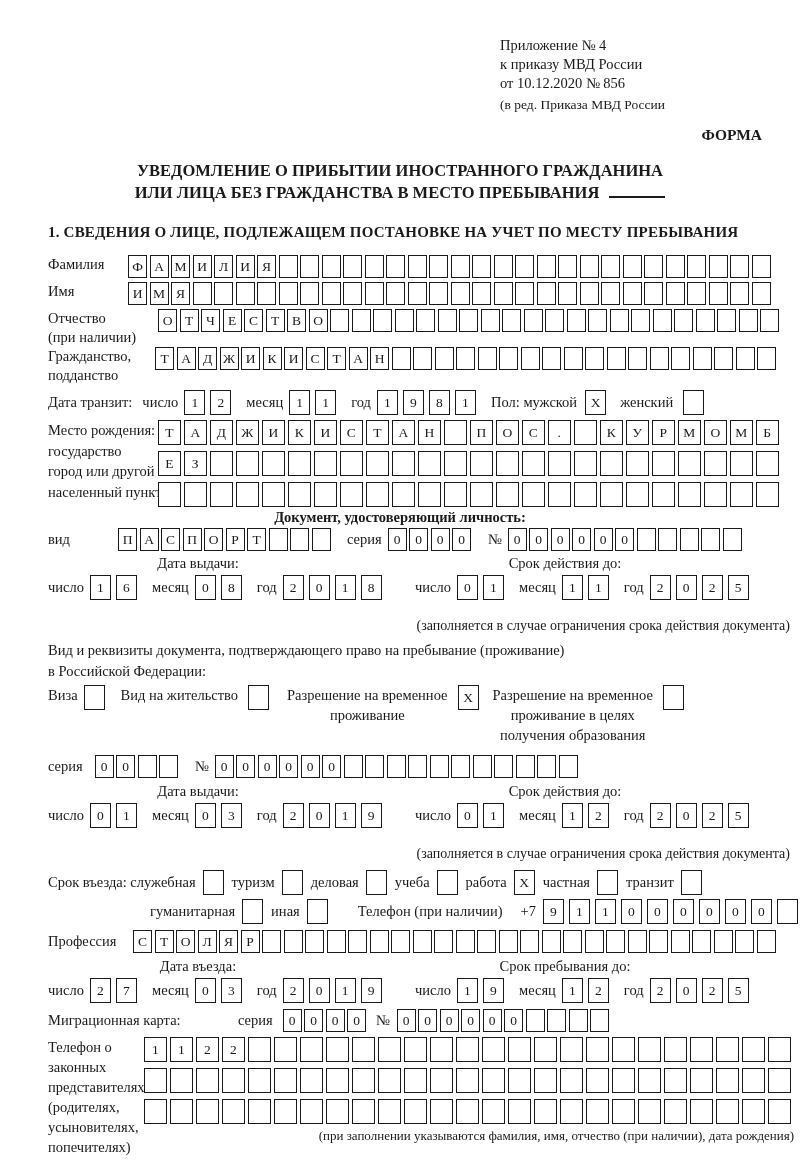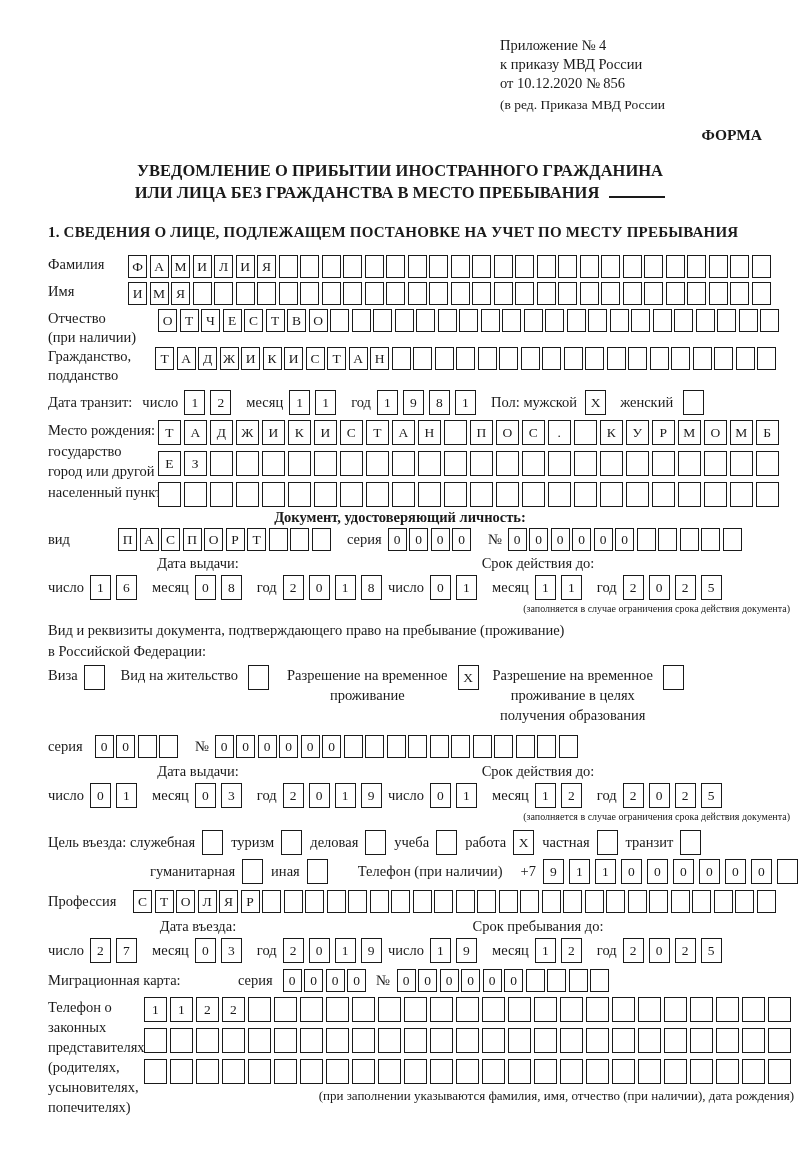--- a/index.html
+++ b/index.html
@@ -18,29 +18,29 @@
   .frow{display:flex;align-items:flex-start;}
   .lbl{font-size:14.5px;line-height:19px;flex-shrink:0;white-space:nowrap;}
   .cells{display:flex;flex-wrap:nowrap;}
   .cell{box-sizing:border-box;flex:0 0 auto;width:19px;height:23px;border:1.7px solid #1a1a1a;
         margin-right:2.5px;display:flex;align-items:center;justify-content:center;
         font-size:13.5px;line-height:1;background:#fff;}
   .cells.wide .cell{width:22.5px;height:25px;margin-right:3.5px;}
   .cells.num .cell{width:21px;height:25px;margin-right:5px;}
   .cells.cb .cell{width:21px;height:25px;margin-right:0;}
   
-  .dates{display:flex;align-items:flex-start;}
+  .dates{display:flex;align-items:flex-start;gap:27px;}
   .dcol.left{width:340px;flex-shrink:0;}
   .dcol.right{flex:1;}
   .dhead{font-size:14.5px;text-align:center;width:300px;margin-bottom:3px;}
   .dgroup{display:flex;align-items:center;font-size:14.5px;white-space:nowrap;}
   .dgroup .dlbl{margin-right:6px;}
   .dgroup .cells{margin-right:10px;}
   .dgroup .cells:last-child{margin-right:0;}
-  .dnote{font-size:10px;margin-top:3px;white-space:nowrap;text-align:right;}
+  .dnote{font-size:14px;margin-top:18px;white-space:nowrap;text-align:right;}
   
   .opt{display:flex;align-items:flex-start;}
   .olbl{font-size:14.5px;line-height:20px;}
   .olbl.ctr{text-align:center;}
   .opt .cells{margin-left:10px;margin-top:0;}
   
   .prow{display:flex;align-items:center;font-size:14.5px;white-space:nowrap;}
   .prow .cells{margin:0 8px 0 7px;}
   .mx{margin:0 6px 0 14px;}
   .legal-note{font-size:13px;margin-top:4px;text-align:right;width:650px;white-space:nowrap;}
@@ -532,21 +532,21 @@
             <span class="cell">0</span>
             <span class="cell">2</span>
             <span class="cell">5</span>
           </span>
       </div>
       <div class="dnote">(заполняется в случае ограничения срока действия документа)</div>
     </div>
   </div>
 
   <div class="prow" style="margin-top:8px">
-    <span>Цель въезда: служебная</span>
+    <span>Срок въезда: служебная</span>
     <span class="cells cb">
         <span class="cell"></span>
       </span>
     <span>туризм</span>
     <span class="cells cb">
         <span class="cell"></span>
       </span>
     <span>деловая</span>
     <span class="cells cb">
         <span class="cell"></span>

